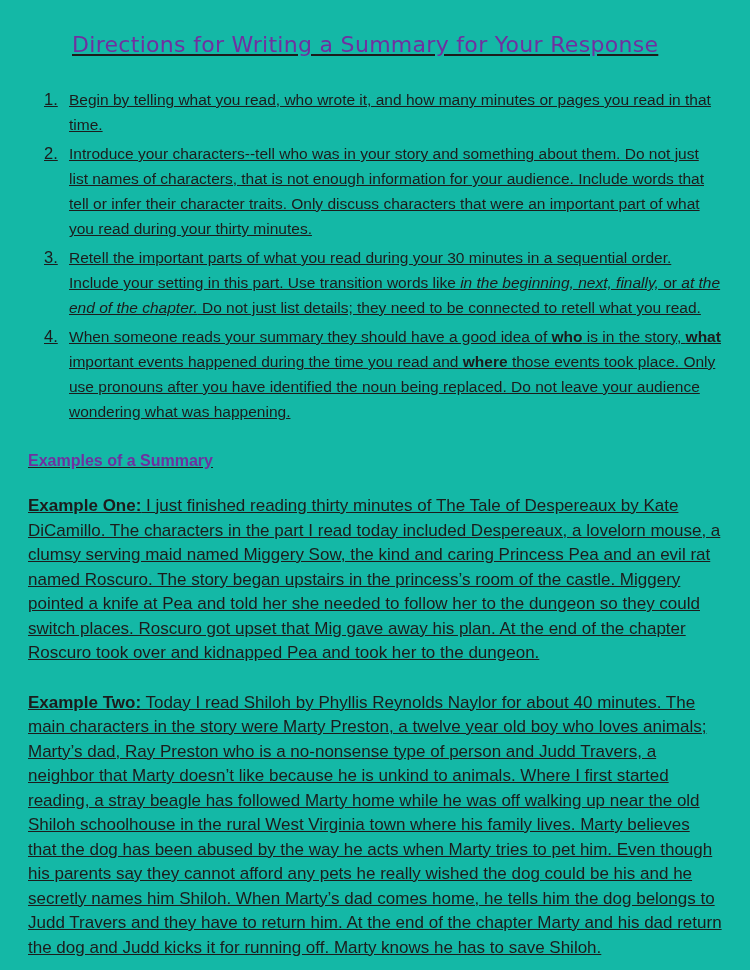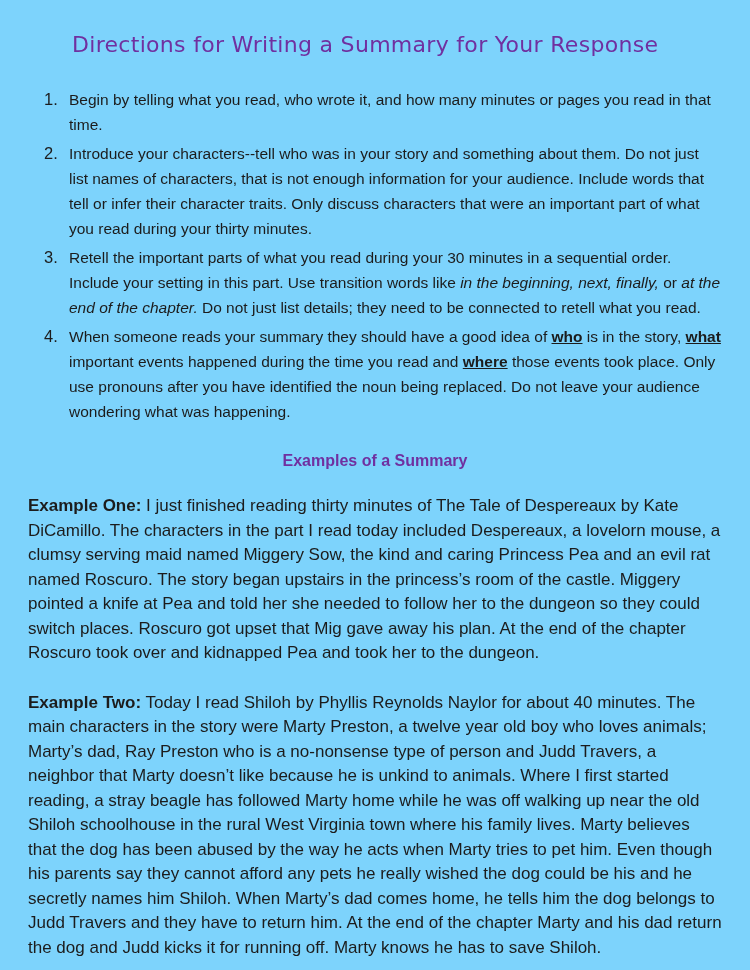--- a/index.html
+++ b/index.html
@@ -6,24 +6,25 @@
     margin: 0;
     padding: 0;
     background: #ffffff;
   }
   .page {
     position: relative;
     width: 750px;
     height: 970px;
     box-sizing: border-box;
     padding: 26px 28px 0 28px;
-    background: #7dd3fc;
+    background: #14b8a6;
     font-family: "Liberation Sans", sans-serif;
     color: #1c1c1c;
     overflow: hidden;
+    text-decoration: underline;
   }
   .title {
     font-family: "DejaVu Sans", sans-serif;
     color: #7030a0;
     font-size: 22px;
     font-weight: 500;
     letter-spacing: 0.3px;
     margin: 6px 0 30px 44px;
   }
   .directions {
@@ -46,21 +47,20 @@
   }
   .li-text {
     flex: 1;
     padding-left: 3px;
     max-width: 652px;
   }
   .subheading {
     color: #7030a0;
     font-size: 16px;
     font-weight: bold;
-    text-align: center;
     margin: 28px 0 24px 0;
   }
   .example {
     font-size: 17px;
     line-height: 24.5px;
     margin: 0 0 25px 0;
   }
   .b { font-weight: bold; }
   .i { font-style: italic; }
   .u { text-decoration: underline; }

